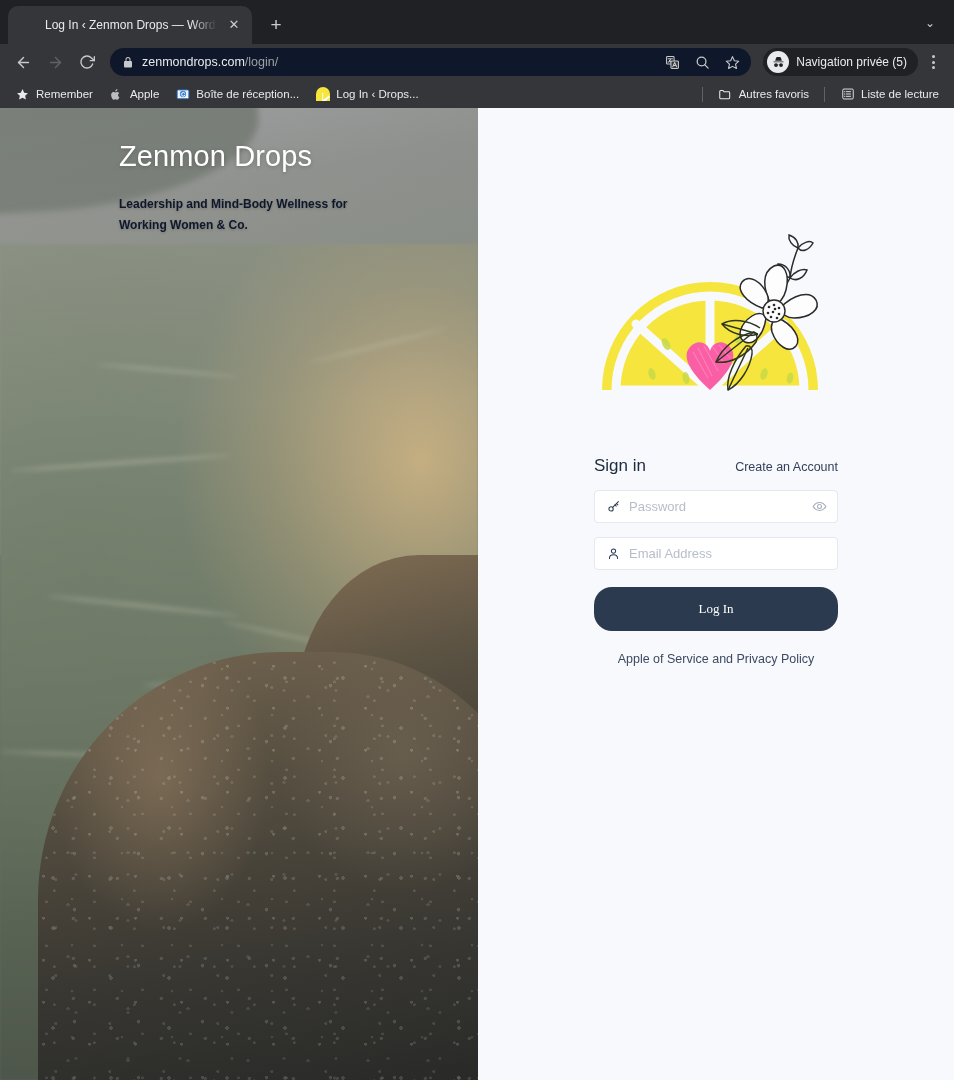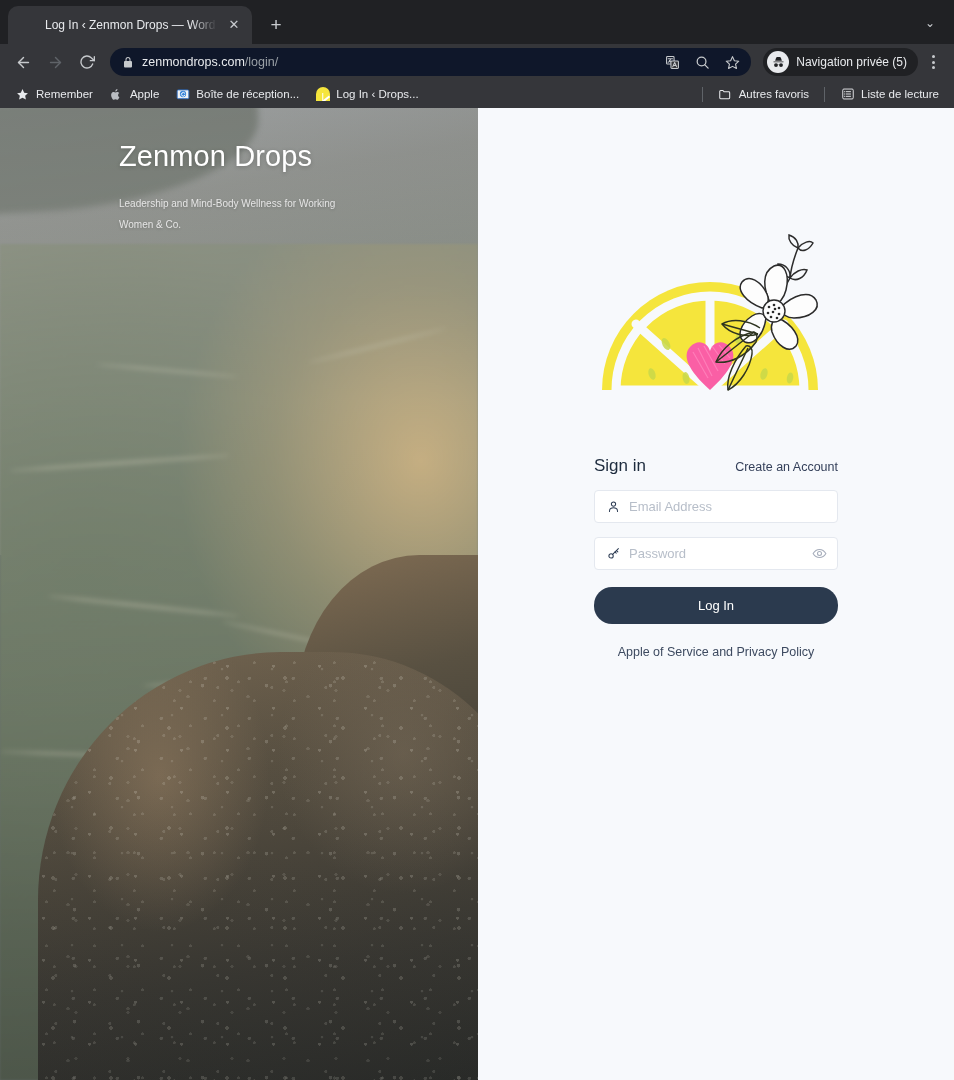--- a/index.html
+++ b/index.html
@@ -268,21 +268,21 @@
   }
   .hero-text {
     position: absolute; left: 119px; top: 32px; width: 250px; z-index: 5;
   }
   .hero-title {
     color: #fff; font-size: 29px; font-weight: 400; letter-spacing: .1px;
     text-shadow: 0 1px 4px rgba(0,0,0,.22);
   }
   .hero-tag {
     margin-top: 21px;
-    color: #e5e5e5; font-size: 10px; font-weight: 400; line-height: 20.5px;
+    color: #0f172a; font-size: 12px; font-weight: 700; line-height: 20.5px;
     text-shadow: 0 1px 3px rgba(0,0,0,.2);
   }
 
   
   .login {
     flex: 1 1 auto;
     background: #f7f9fc;
     display: flex; flex-direction: column; align-items: center;
     padding-top: 120px;
     min-width: 0;
@@ -323,25 +323,25 @@
   .remember { display: flex; align-items: center; gap: 10px; cursor: pointer; }
   .cbx {
     width: 17px; height: 17px; flex: 0 0 17px;
     background: #fff; border: 1px solid #dfe3ea; border-radius: 3px;
   }
   .remember-label { font-size: 12.5px; color: #2b3a52; }
   .forgot-link { font-size: 12.5px; color: #34405a; text-decoration: none; cursor: pointer; }
 
   .login-btn {
     margin-top: 17px;
-    width: 244px; height: 37px;
+    width: 244px; height: 44px;
     background: #2b3a4e;
     color: #fff;
     border: 0; border-radius: 18px;
-    font-family: Liberation Sans, sans-serif; font-size: 13px;
+    font-family: Liberation Serif, serif; font-size: 13px;
     cursor: pointer;
   }
   .legal {
     margin-top: 21px; text-align: center;
     font-size: 12.5px; color: #3d4a60;
   }
   .legal a { color: #3d4a60; text-decoration: none; cursor: pointer; }
 
   
   .lemon {
@@ -615,45 +615,45 @@
 
       <div class="form">
         <div class="form-head">
           <div class="signin-title">Sign in</div>
           <a class="create-link">Create an Account</a>
         </div>
 
         <div class="field">
           <span class="field-ico">
             <svg width="13" height="13" viewBox="0 0 24 24" fill="none" stroke="currentColor" stroke-width="1.9" stroke-linecap="round" stroke-linejoin="round">
-                <circle cx="12" cy="7.5" r="4"></circle>
-                <path d="M4.5 21c0-4.1 3.4-6.5 7.5-6.5s7.5 2.4 7.5 6.5"></path>
-              </svg>
-          </span>
-          <input type="text" placeholder="Email Address" style="">
-        </div>
-
-        <div class="field">
-          <span class="field-ico">
-            <svg width="13" height="13" viewBox="0 0 24 24" fill="none" stroke="currentColor" stroke-width="1.9" stroke-linecap="round" stroke-linejoin="round">
                 <circle cx="7.5" cy="16.5" r="4"></circle>
                 <path d="M10.4 13.6 21 3"></path>
                 <path d="M17.5 6.5 20 9"></path>
                 <path d="M14.8 9.2 17 11.4"></path>
               </svg>
           </span>
           <input type="password" placeholder="Password" style="">
           <span class="eye-btn">
             <svg width="15" height="15" viewBox="0 0 24 24" fill="none" stroke="currentColor" stroke-width="1.7">
                 <path d="M1.8 12S5.6 5.5 12 5.5 22.2 12 22.2 12 18.4 18.5 12 18.5 1.8 12 1.8 12Z"></path>
                 <circle cx="12" cy="12" r="3.2"></circle>
               </svg>
           </span>
         </div>
 
+        <div class="field">
+          <span class="field-ico">
+            <svg width="13" height="13" viewBox="0 0 24 24" fill="none" stroke="currentColor" stroke-width="1.9" stroke-linecap="round" stroke-linejoin="round">
+                <circle cx="12" cy="7.5" r="4"></circle>
+                <path d="M4.5 21c0-4.1 3.4-6.5 7.5-6.5s7.5 2.4 7.5 6.5"></path>
+              </svg>
+          </span>
+          <input type="text" placeholder="Email Address" style="">
+        </div>
+
 
         <button class="login-btn">Log In</button>
 
         <div class="legal">
           <a>Apple of Service</a><span> and </span><a>Privacy Policy</a>
         </div>
       </div>
 
     </div>
   </div>

